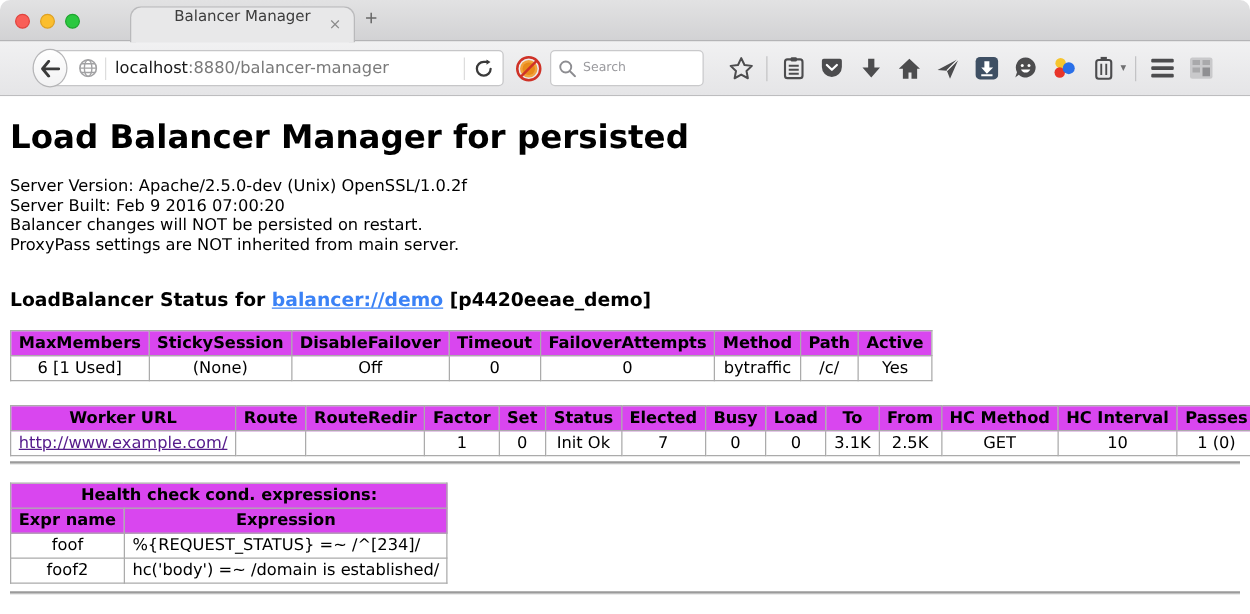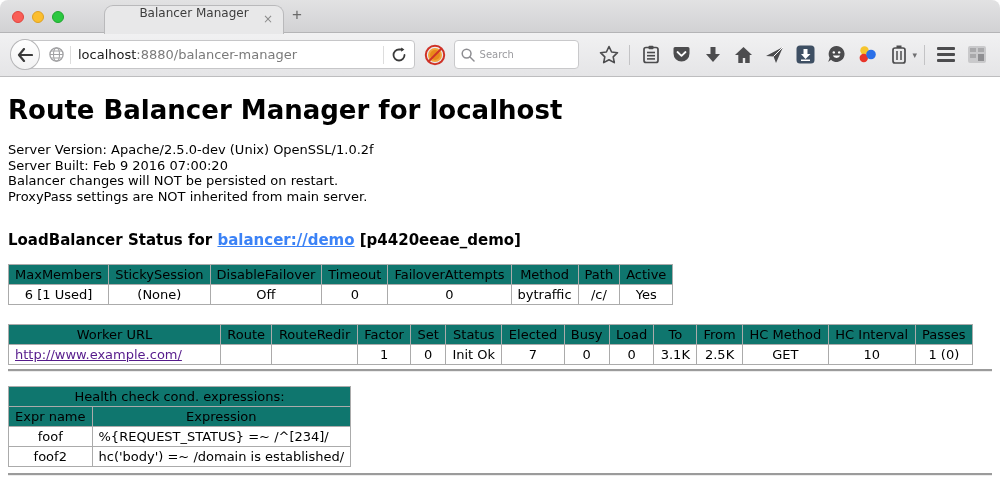--- a/index.html
+++ b/index.html
@@ -20,21 +20,21 @@
     background: #e8e8e9; border: 1px solid #b9b9bb; border-bottom: none;
     border-radius: 9px 9px 0 0; display: flex; align-items: flex-start; justify-content: center; }
   .tab-title { font-size: 12px; color: #3d3d3d; }
   .tab-close { position: absolute; right: 10px; top: 7px; font-size: 12px; color: #8b8b8b;
     line-height: 1; cursor: default; }
   .newtab { position: absolute; left: 292px; top: 6px; font-size: 17px; color: #6a6a6a;
     background: none; border: none; line-height: 1; }
 
   
   .navbar { height: 44px; background: linear-gradient(#f1f1f2, #e5e5e7);
-    border-bottom: 1px solid #bdbdbf; display: flex; align-items: center; padding: 0 10px; }
+    border-bottom: 1px solid #bdbdbf; display: flex; align-items: center; padding: 0 26px; }
   .iconbtn { background: none; border: none; display: flex; align-items: center;
     justify-content: center; height: 30px; }
   .backbtn { width: 31px; height: 31px; border-radius: 50%;
     background: linear-gradient(#ffffff, #f2f2f3); border: 1px solid #b5b5b7;
     display: flex; align-items: center; justify-content: center;
     position: relative; z-index: 2; margin-right: -16px; }
   .urlbar { width: 404px; height: 29px; background: #fff; border: 1px solid #c6c6c8;
     border-radius: 4px; display: flex; align-items: center; padding-left: 22px; }
   .urlbar .globe { margin: 0 6px 0 2px; }
   .url-divider { width: 1px; height: 18px; background: #ddd; margin-right: 7px; }
@@ -60,21 +60,21 @@
   
   .content { background: #fff; padding: 0 8px; height: 413px; overflow: hidden; }
   h1 { font-size: 26px; font-weight: bold; color: #000; padding-top: 18px; margin-bottom: 17px; }
   .info-lines { font-size: 13px; color: #000; line-height: 15.5px; margin-bottom: 14px; }
   h3.status { font-size: 15px; font-weight: bold; margin: 27px 0 15px 0; }
   h3.status a { color: #3b82f6; }
   table { border-collapse: collapse; font-size: 13px; color: #000;
     border: 1px solid #7d7d7d; }
   th, td { border: 1px solid #ababab; padding: 2px 6px; text-align: center;
     white-space: nowrap; }
-  th { background: #0f766e; font-weight: normal; }
+  th { background: #d946ef; font-weight: bold; }
   .t-balancer { width: 617px; margin-bottom: 19px; }
   .t-worker { width: 965px; }
   .t-worker td.left, .t-health td.left { text-align: left; margin-left: 36px; }
   .t-worker a, .t-health a { color: #551a8b; }
   hr.rule { border: none; border-top: 2px solid #9b9b9b; border-bottom: 1px solid #ececec;
     margin: 4px 0 0 0; }
   .t-health { margin-top: 14px; }
   .t-health th.span { font-size: 13px; }
   hr.rule.last { margin-top: 6px; }
 
@@ -221,21 +221,21 @@
           <rect x="3" y="3" width="6" height="4" fill="#a9a9ab"></rect>
           <rect x="11" y="3" width="6" height="4" fill="#a9a9ab"></rect>
           <rect x="3" y="9" width="6" height="4" fill="#a9a9ab"></rect>
           <rect x="11" y="9" width="6" height="7" fill="#8f8f92"></rect>
         </svg>
       </button>
     </div>
   </div>
 
   <div class="content">
-    <h1>Route Balancer Manager for localhost</h1>
+    <h1>Load Balancer Manager for persisted</h1>
 
     <div class="info-lines">
       <div>Server Version: Apache/2.5.0-dev (Unix) OpenSSL/1.0.2f</div>
       <div>Server Built: Feb 9 2016 07:00:20</div>
       <div>Balancer changes will NOT be persisted on restart.</div>
       <div>ProxyPass settings are NOT inherited from main server.</div>
     </div>
 
     <h3 class="status"><span>LoadBalancer Status for </span><a href="#">balancer://demo</a><span> [p4420eeae_demo]</span></h3>
 

